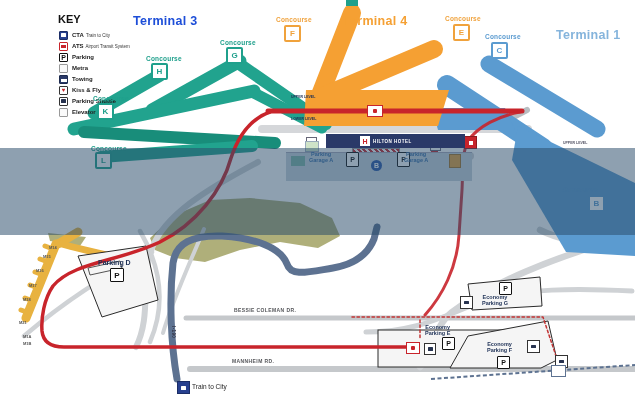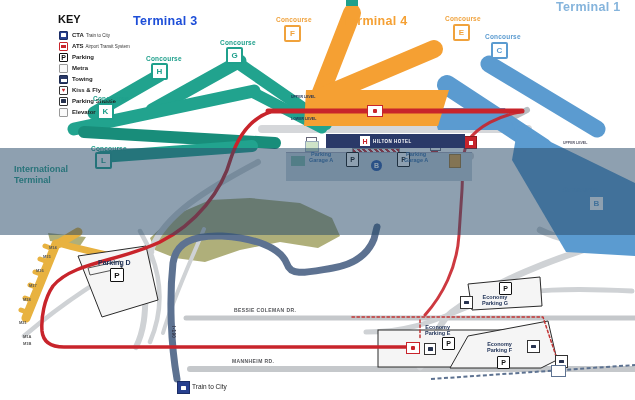--- a/index.html
+++ b/index.html
@@ -165,21 +165,21 @@
       </span>
     <span class="key-label">Parking Shuttle</span>
   </div>
   <div class="key-row" style="left:59px;top:107px;">
     <span class="key-icon" style="background:#fafafa;border:1px solid #999;"></span>
     <span class="key-label">Elevator</span>
   </div>
 
   <div class="abs terminal-label" style="left:133px;top:14px;color:#1d4ed8;">Terminal 3</div>
   <div class="abs terminal-label" style="left:343px;top:14px;color:#F5A033;">Terminal 4</div>
-  <div class="abs terminal-label" style="left:556px;top:0;color:#85B4DC;">Terminal 1</div>
+  <div class="abs terminal-label" style="left:556px;top:28px;color:#85B4DC;">Terminal 1</div>
 
   <div class="abs conc-label orange" style="left:276px;top:16px;">Concourse</div>
   <div class="abs badge orange" style="left:284px;top:25px;">F</div>
 
   <div class="abs conc-label orange" style="left:445px;top:15px;">Concourse</div>
   <div class="abs badge orange" style="left:453px;top:24px;">E</div>
 
   <div class="abs conc-label blue" style="left:485px;top:33px;">Concourse</div>
   <div class="abs badge blue" style="left:491px;top:42px;">C</div>
 
@@ -231,24 +231,20 @@
 
   <div class="abs garage-label" style="left:309px;top:151px;">
     <div>Parking</div>
       <div>Garage A</div>
   </div>
   <div class="abs garage-label" style="left:404px;top:151px;">
     <div>Parking</div>
       <div>Garage A</div>
   </div>
 
-  <div class="abs" style="left:14px;top:164px;font-size:9px;font-weight:bold;color:#2AA18D;line-height:1.2;">
-    <div>International</div>
-      <div>Terminal</div>
-  </div>
 
   <div class="abs lotlabel" style="left:98px;top:259px;font-size:7px;">Parking D</div>
   <div class="abs pbox" style="left:110px;top:268px;width:12px;height:12px;font-size:8px;">P</div>
 
   <div class="abs pbox" style="left:499px;top:282px;width:11px;height:11px;font-size:7px;">P</div>
   <div class="abs lotlabel" style="left:482px;top:294px;">
     <div>Economy</div>
       <div>Parking G</div>
   </div>
   <div class="abs shuttle-stop" style="left:460px;top:296px;width:11px;height:11px;">

